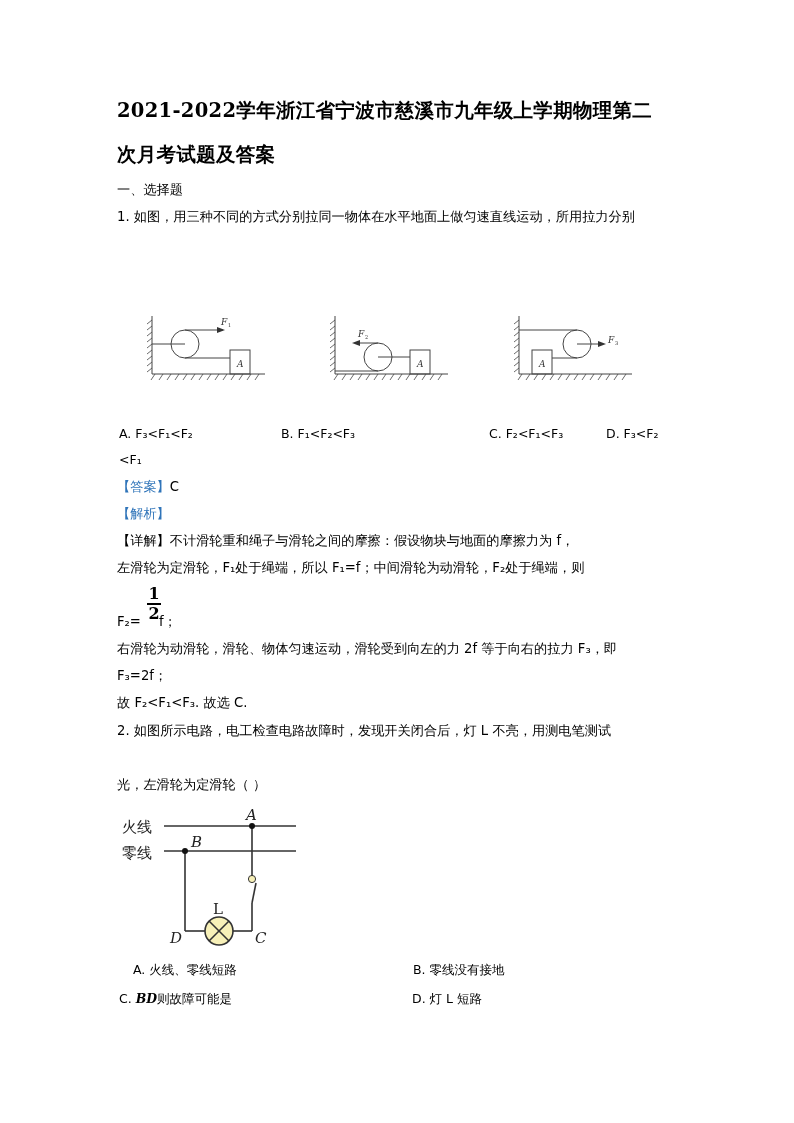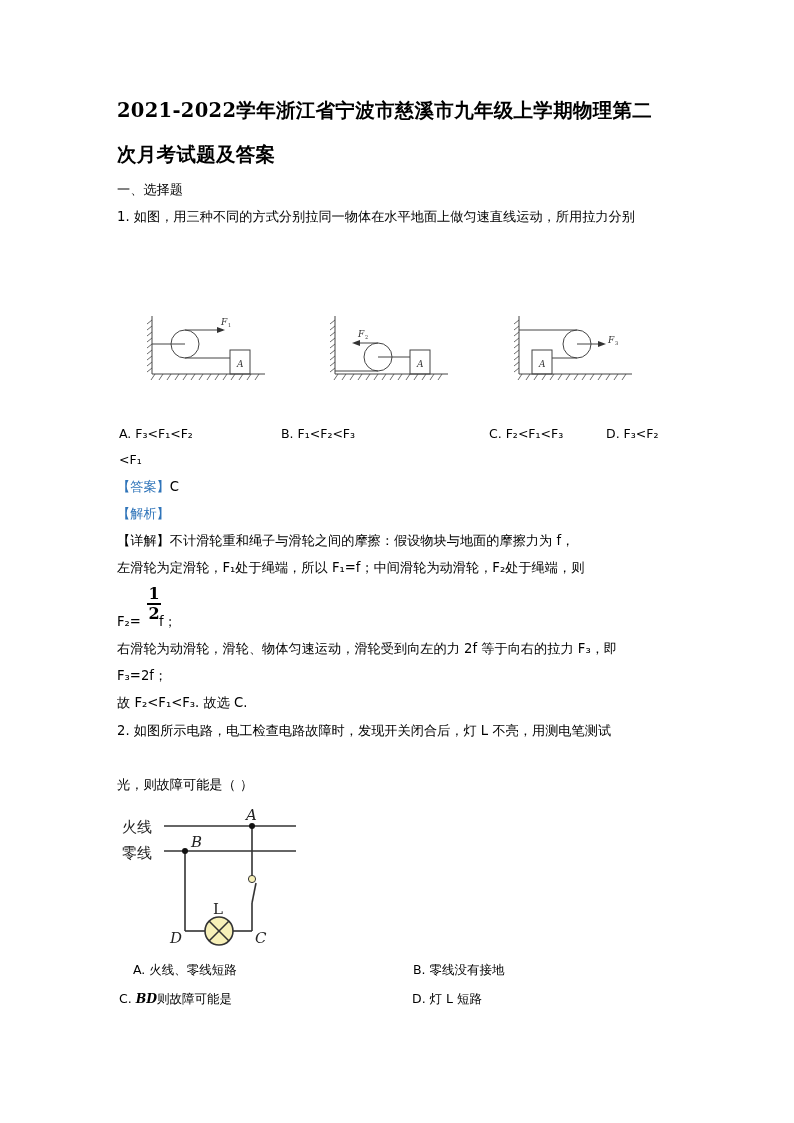--- a/index.html
+++ b/index.html
@@ -187,21 +187,21 @@
     <span class="den">2</span>
   </div>
   <div class="line" style="top:613px;">
     <span>F₂=</span><span style="display:inline-block;width:18px;"></span><span>f；</span>
   </div>
   <div class="line" style="top:640px;">右滑轮为动滑轮，滑轮、物体匀速运动，滑轮受到向左的力 2f 等于向右的拉力 F₃，即</div>
   <div class="line" style="top:667px;">F₃=2f；</div>
   <div class="line" style="top:694px;">故 F₂&lt;F₁&lt;F₃. 故选 C.</div>
 
   <div class="line" style="top:722px;">2. 如图所示电路，电工检查电路故障时，发现开关闭合后，灯 L 不亮，用测电笔测试</div>
-  <div class="line" style="top:776px;">光，则故障可能是（      ）</div>
+  <div class="line" style="top:776px;">光，左滑轮为定滑轮（      ）</div>
 
   <svg class="diagram" style="left:118px;top:803px;" width="200" height="145" viewBox="0 0 200 145">
     <text x="4" y="29" font-size="15" font-family="DejaVu Sans, sans-serif" fill="#222">火线</text>
     <text x="4" y="55" font-size="15" font-family="DejaVu Sans, sans-serif" fill="#222">零线</text>
     <g stroke="#333" stroke-width="1.6" fill="none">
       <line x1="46" y1="23" x2="178" y2="23"></line>
       <line x1="46" y1="48" x2="178" y2="48"></line>
       <line x1="134" y1="23" x2="134" y2="73"></line>
       <line x1="134" y1="100" x2="138" y2="80"></line>
       <line x1="134" y1="100" x2="134" y2="128"></line>

